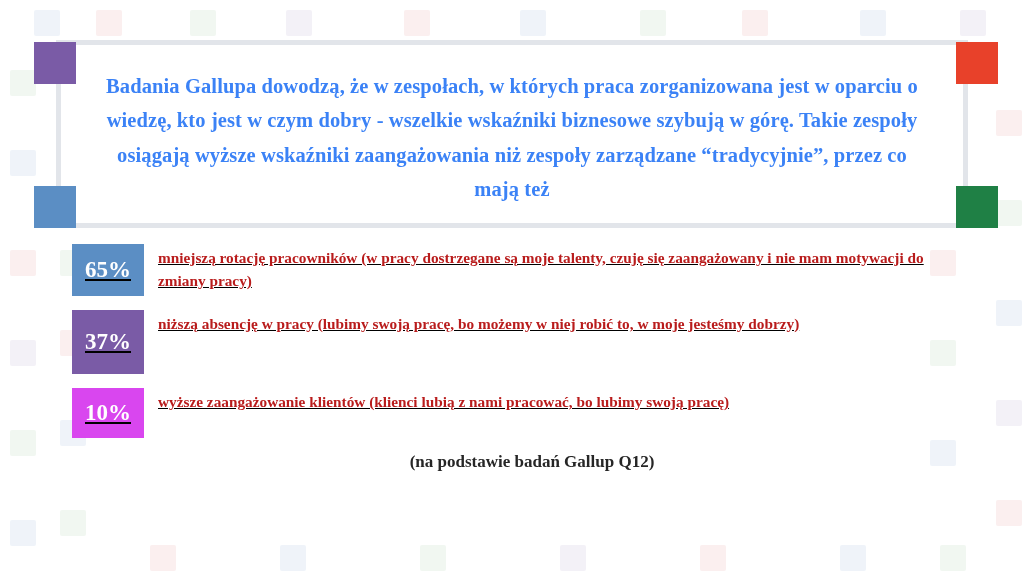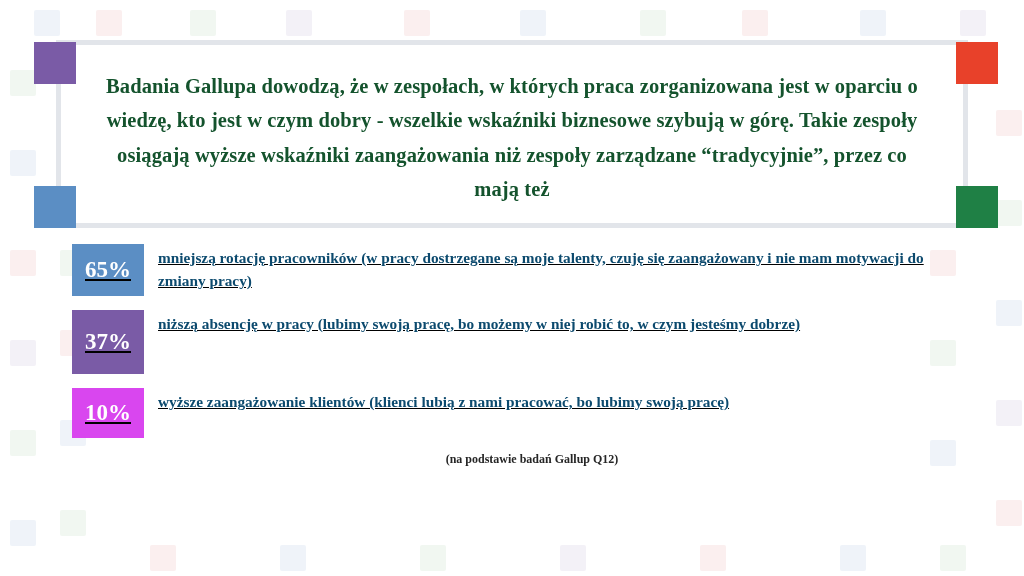--- a/index.html
+++ b/index.html
@@ -43,21 +43,21 @@
     z-index: 2;
   }
   #quote-text {
     position: absolute;
     left: 38px;
     right: 38px;
     top: 24px;
     text-align: center;
     font-size: 20.5px;
     font-weight: bold;
-    color: #14532d;
+    color: #3b82f6;
     line-height: 1.68;
     letter-spacing: 0.1px;
   }
 
   
   .corner {
     position: absolute;
     width: 42px;
     height: 42px;
     z-index: 3;
@@ -93,33 +93,33 @@
     display: flex;
     align-items: center;
     justify-content: center;
     font-family: "Liberation Serif", serif;
   }
   .stat-text {
     margin-left: 14px;
     padding-top: 2px;
     font-size: 15.3px;
     font-weight: bold;
-    color: #0c4a6e;
+    color: #b91c1c;
     line-height: 1.52;
     max-width: 815px;
   }
   #row-0 .stat-badge { height: 52px; }
   #row-1 .stat-badge { height: 64px; }
   #row-2 .stat-badge { height: 50px; }
   #row-3 .stat-badge { height: 48px; }
 
   #source-note {
     margin-top: 6px;
     text-align: center;
-    font-size: 12px;
+    font-size: 17px;
     font-weight: bold;
     color: #262626;
     padding-left: 40px;
   }
 </style>
 </head>
 <body>
 
 <div id="bg-pattern">
     <div class="bgsq" style="left: 34px; top: 10px; background: rgb(201, 216, 234);"></div>
@@ -167,20 +167,20 @@
 <div class="corner" id="corner-bl" style="background: rgb(91, 142, 196);"></div>
 <div class="corner" id="corner-br" style="background: rgb(31, 128, 69);"></div>
 
 <div id="stats">
   <div class="stat-row" id="row-0">
     <div class="stat-badge" style="background: rgb(91, 142, 196);">65%</div>
     <div class="stat-text">mniejszą rotację pracowników (w pracy dostrzegane są moje talenty, czuję się zaangażowany i nie mam motywacji do zmiany pracy)</div>
   </div>
   <div class="stat-row" id="row-1">
     <div class="stat-badge" style="background: rgb(122, 91, 166);">37%</div>
-    <div class="stat-text">niższą absencję w pracy (lubimy swoją pracę, bo możemy w niej robić to, w czym jesteśmy dobrze)</div>
+    <div class="stat-text">niższą absencję w pracy (lubimy swoją pracę, bo możemy w niej robić to, w moje jesteśmy dobrzy)</div>
   </div>
   <div class="stat-row" id="row-3">
     <div class="stat-badge" style="background: #d946ef;">10%</div>
     <div class="stat-text"> wyższe zaangażowanie klientów (klienci lubią z nami pracować, bo lubimy swoją pracę)</div>
   </div>
   <div id="source-note">(na podstawie badań Gallup Q12)</div>
 </div>
 
 </body></html>

